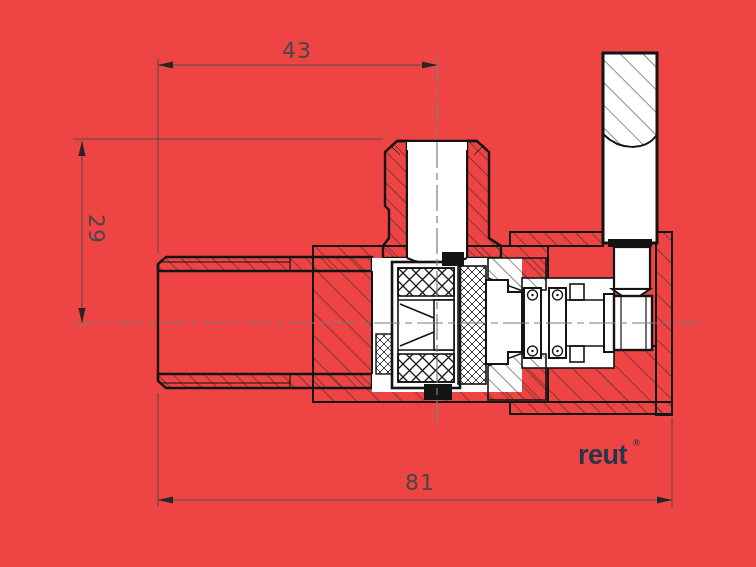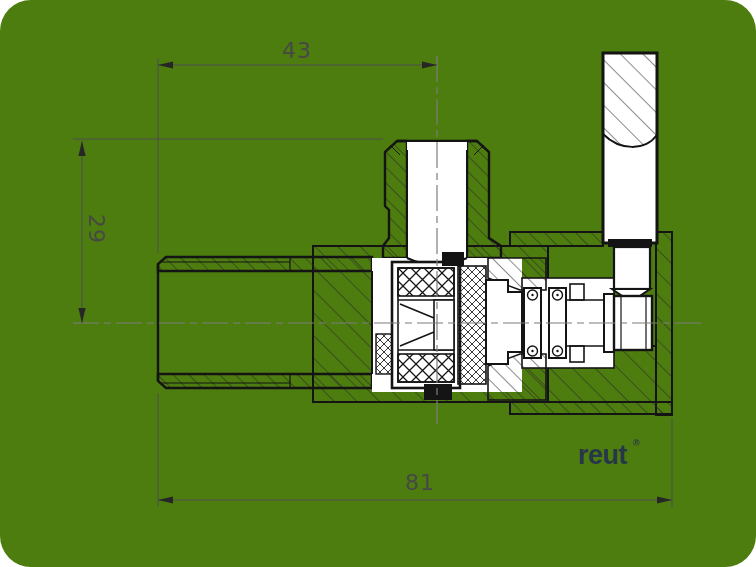--- a/index.html
+++ b/index.html
@@ -1,17 +1,17 @@
 <!DOCTYPE html>
 <html><head>
 <meta charset="utf-8">
 <style>
   html,body{margin:0;padding:0;background:#ffffff;}
-  .stage{position:relative;width:756px;height:567px;background:#4d7c0f;overflow:hidden;
-         font-family:"Liberation Sans",sans-serif;border-radius:31px;}
+  .stage{position:relative;width:756px;height:567px;background:#ef4444;overflow:hidden;
+         font-family:"Liberation Sans",sans-serif;}
   svg{display:block;}
   text.dim{font-family:"DejaVu Sans",sans-serif;font-size:22px;fill:#474747;letter-spacing:1px;}
   text.logo{font-family:"Liberation Sans",sans-serif;font-size:27px;font-weight:bold;fill:#273649;letter-spacing:-0.5px;}
   text.logomark{font-family:"Liberation Sans",sans-serif;font-size:9px;font-weight:bold;fill:#273649;}
 </style>
 </head>
 <body>
 
 <div class="stage">
 <svg width="756" height="567" viewBox="0 0 756 567">

